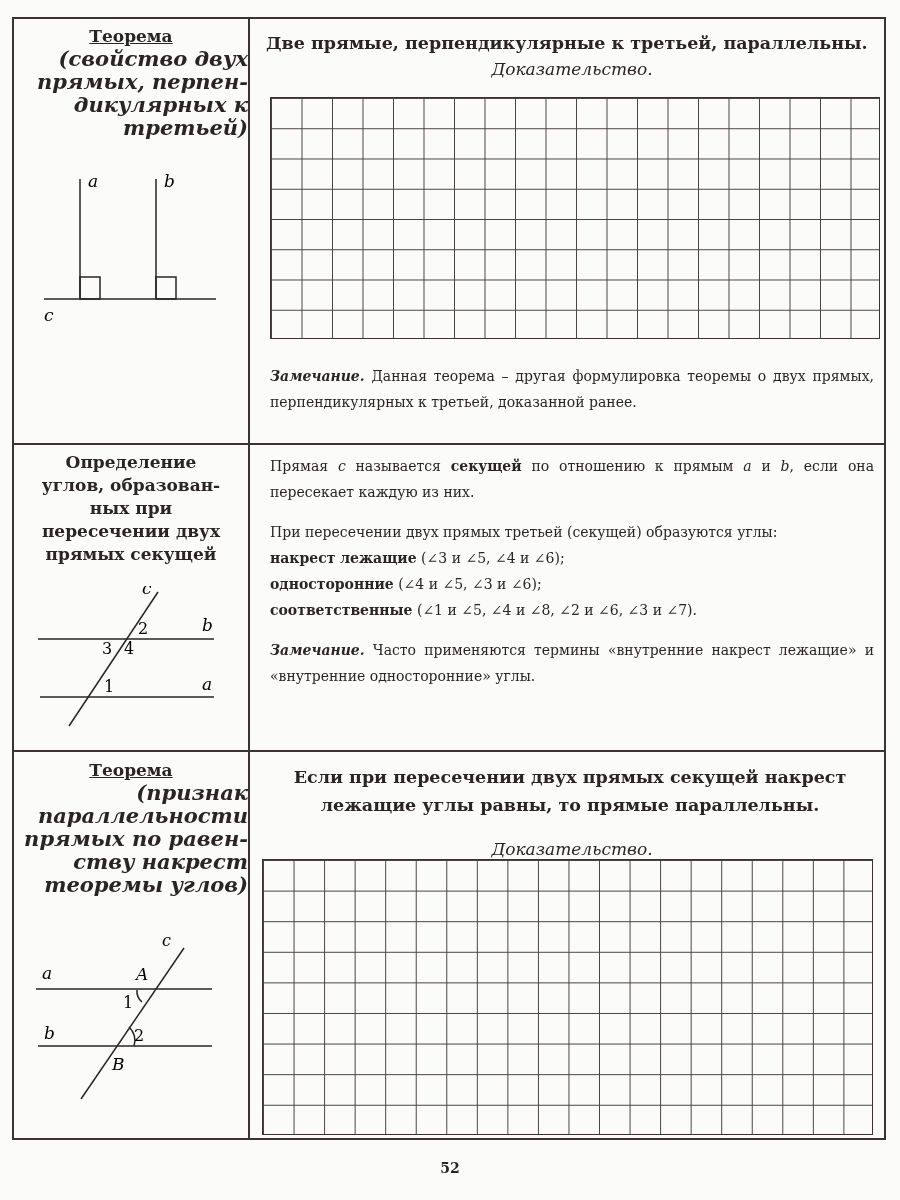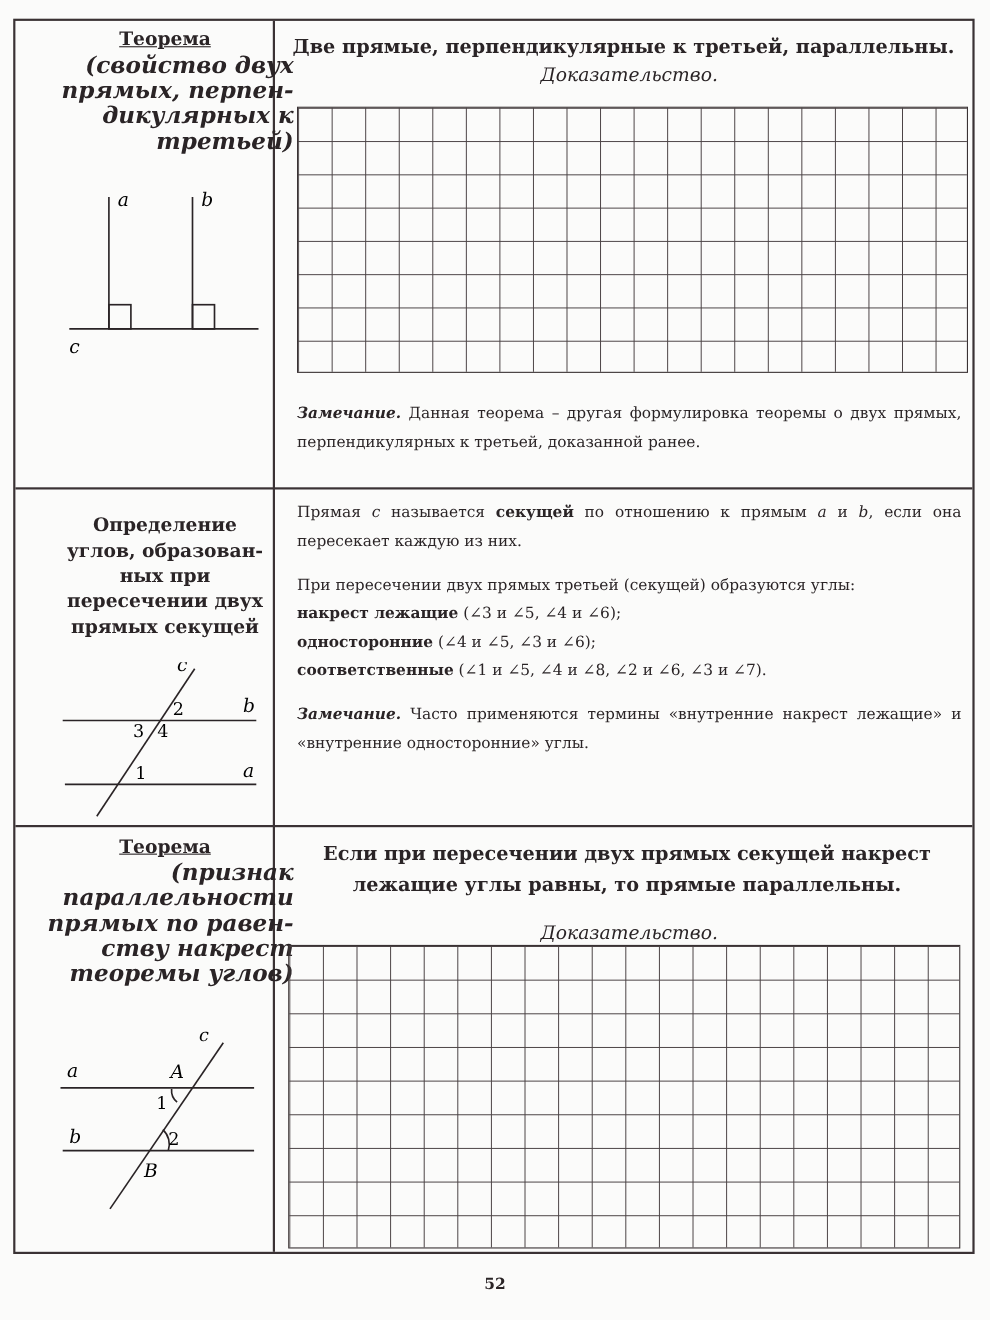--- a/index.html
+++ b/index.html
@@ -8,21 +8,21 @@
     background: #fbfbfa; color: #2a2426;
     font-family: "DejaVu Serif", "Liberation Serif", serif;
   }
   .table {
     position: absolute; left: 12px; top: 17px; width: 874px; height: 1123px;
     border: 2px solid #3a3234; box-sizing: border-box;
   }
   .vline { position: absolute; left: 234px; top: 0; bottom: 0; width: 2px; background: #3a3234; }
   .hline { position: absolute; left: 0; right: 0; height: 2px; background: #3a3234; }
   .cell { position: absolute; box-sizing: border-box; }
-  .left { left: 0; width: 234px; text-align: center; margin-left: 19px; }
+  .left { left: 0; width: 234px; text-align: center; }
   .right { left: 236px; right: 0; padding: 0 10px 16px 20px; }
 
   .lh-title { font-weight: bold; font-size: 17px; line-height: 22px; }
   .u { text-decoration: underline; }
   .lh-sub { font-style: italic; font-weight: bold; font-size: 21px; line-height: 23px; text-align: right; }
 
   .stmt { font-weight: bold; font-size: 17.5px; line-height: 28px; text-align: justify; }
   .proof { font-style: italic; font-size: 17px; text-align: center; line-height: 24px; }
   .para { font-size: 14px; line-height: 26px; text-align: justify; }
   .b { font-weight: bold; }
@@ -70,21 +70,21 @@
 
   <div class="cell right" style="top:10px; height:414px;">
     <div class="stmt" style="text-align:left; white-space:nowrap; margin-left:-4px;">Две прямые, перпендикулярные к третьей, параллельны.</div>
     <div class="proof">Доказательство.</div>
     <div class="grid" style="left:20px; top:68px; width:610px; height:242px; background-size:30.5px 30.25px;"></div>
     <div class="para" style="position:absolute; left:20px; right:10px; top:334px;">
       <span class="bi">Замечание.</span><span> Данная теорема – другая формулировка теоремы о двух прямых, перпендикулярных к третьей, доказанной ранее.</span>
     </div>
   </div>
 
-  <div class="cell left" style="top:448px; height:299px;">
+  <div class="cell left" style="top:432px; height:299px;">
     <div class="lh-title" style="line-height:23px;">
       <div>Определение</div>
       <div>углов, образован-</div>
       <div>ных при</div>
       <div>пересечении двух</div>
       <div>прямых секущей</div>
     </div>
     <svg width="234" height="170" style="position:absolute; left:0; top:135px;">
       <g stroke="#2a2426" stroke-width="1.5" fill="none">
         <line x1="24" y1="53" x2="200" y2="53"></line>

